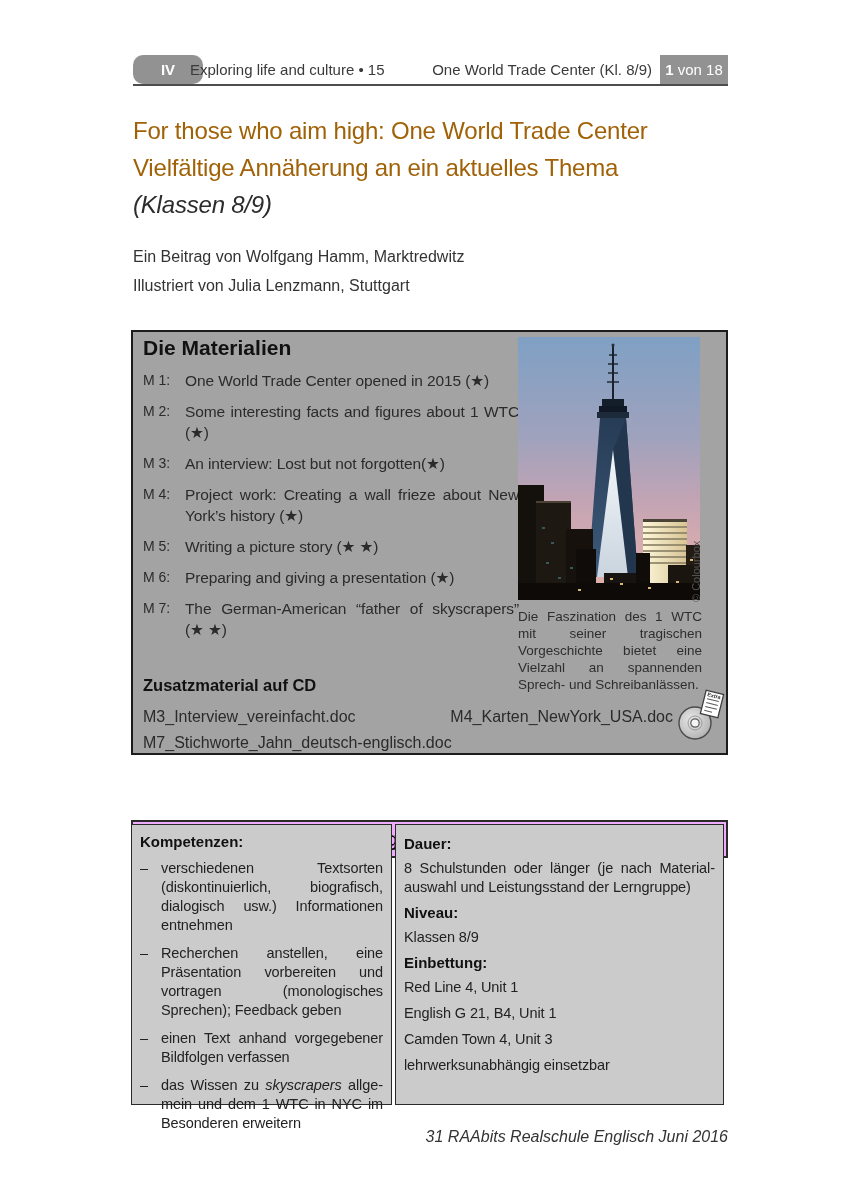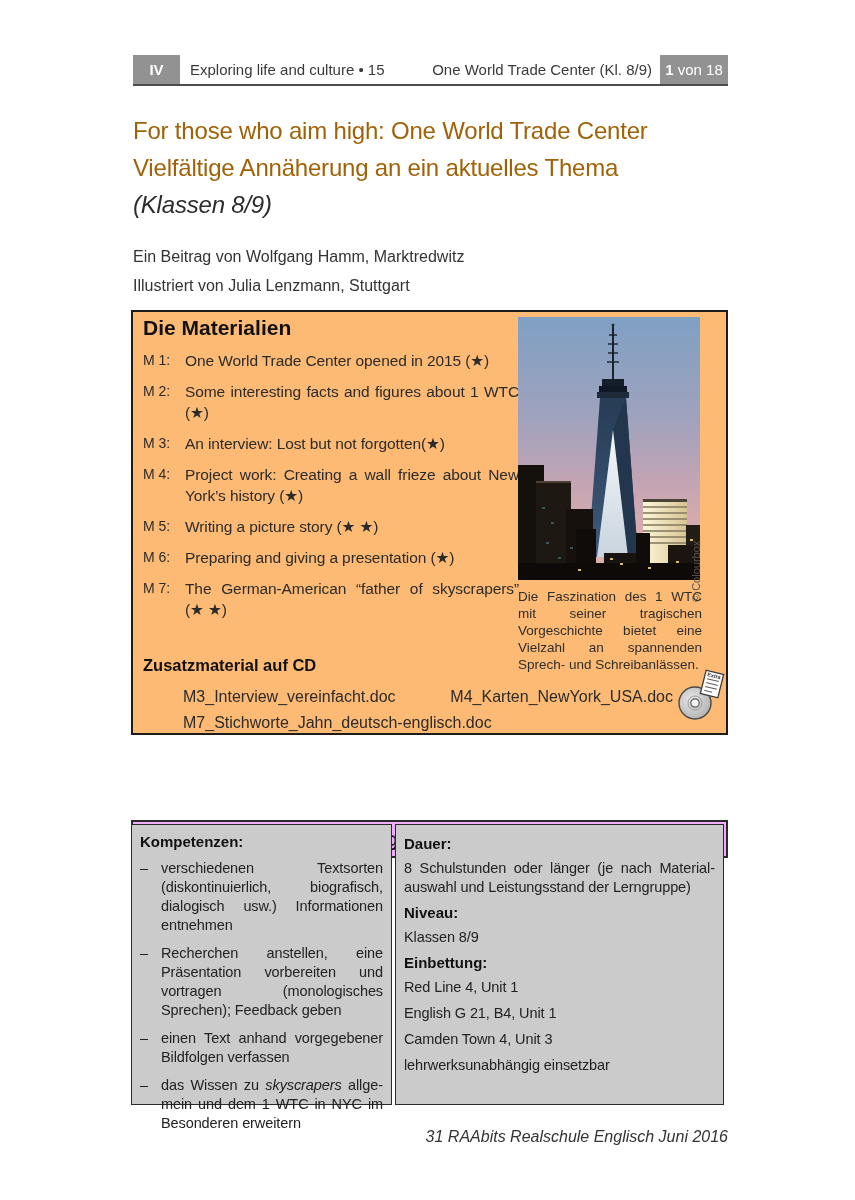--- a/index.html
+++ b/index.html
@@ -2,54 +2,54 @@
 <html><head>
 <meta charset="utf-8">
 <style>
   html,body{margin:0;padding:0;background:#ffffff;}
   body{font-family:"Liberation Sans", sans-serif;color:#222;}
   .page{position:relative;width:855px;height:1200px;background:#fff;overflow:hidden;}
 
   
   .hdr-badge{position:absolute;background:#929292;color:#fff;text-align:center;
              font-size:15px;line-height:29px;height:29px;}
-  .hdr-unit{left:133px;top:55px;width:47px;font-weight:bold;}
+  .hdr-unit{left:133px;top:55px;width:70px;font-weight:bold;border-radius:10px;}
   .hdr-pages{left:660px;top:55px;width:68px;}
   .hdr-pages .cur{font-weight:bold;}
   .hdr-text{position:absolute;top:55px;font-size:15px;line-height:29px;color:#3a3a3a;}
   .hdr-section{left:190px;}
   .hdr-topic{left:0;width:652px;text-align:right;}
   .hdr-rule{position:absolute;left:133px;top:84px;width:595px;height:2px;background:#4d4d4d;}
 
   
   .title{position:absolute;left:133px;top:112px;width:640px;}
   .title div{font-size:24px;line-height:37px;font-weight:normal;color:#a16207;
              letter-spacing:-0.2px;white-space:nowrap;}
   .title .t3{font-weight:normal;color:#2c2c2c;font-style:italic;}
   .byline{position:absolute;left:133px;top:242px;font-size:16px;line-height:29px;color:#333;}
 
   
-  .mat-box{position:absolute;left:131px;top:310px;width:593px;height:421px;
-           border:2px solid #1c1c1c;background:#fdba74;}
+  .mat-box{position:absolute;left:131px;top:330px;width:593px;height:421px;
+           border:2px solid #1c1c1c;background:#a3a3a3;}
   .mat-heading{position:absolute;left:10px;top:4px;font-size:21px;font-weight:bold;color:#111;}
   .mat-list{position:absolute;left:10px;top:38px;width:376px;}
   .m-item{display:flex;margin-bottom:10px;}
   .m-label{width:42px;flex:none;font-size:14px;line-height:21px;color:#2b2b2b;}
   .m-text{width:334px;font-size:15.5px;line-height:21px;color:#2b2b2b;
           text-align:justify;letter-spacing:-0.1px;}
 
   .photo-wrap{position:absolute;left:385px;top:5px;width:182px;height:263px;}
   .photo-credit{position:absolute;left:573px;top:148px;width:118px;height:16px;
                 font-size:11px;color:#555;transform:rotate(-90deg);
                 transform-origin:0 100%;white-space:nowrap;}
   .photo-caption{position:absolute;left:385px;top:276px;width:184px;
                  font-size:13.5px;line-height:17px;color:#2e2e2e;text-align:justify;}
 
   .extras-heading{position:absolute;left:10px;top:344px;font-size:16.5px;font-weight:bold;color:#111;}
-  .extra-files-left{position:absolute;left:10px;top:372px;width:330px;margin-left:40px;}
+  .extra-files-left{position:absolute;left:10px;top:372px;width:330px;}
   .file-line{font-size:16px;line-height:26px;color:#2b2b2b;}
   .extra-file-right{position:absolute;left:250px;top:372px;width:290px;text-align:right;
                     font-size:16px;line-height:26px;color:#2b2b2b;}
   .cd-icon{position:absolute;left:543px;top:356px;width:52px;height:54px;}
 
   
   .ov-title{position:absolute;left:131px;top:785px;width:593px;height:34px;
             border:2px solid #2a2a2a;background:#f0abfc;text-align:center;
             font-size:20px;font-weight:bold;line-height:34px;color:#111;margin-top:35px;}
   .ov-cell{position:absolute;top:824px;height:281px;background:#cbcbcb;

